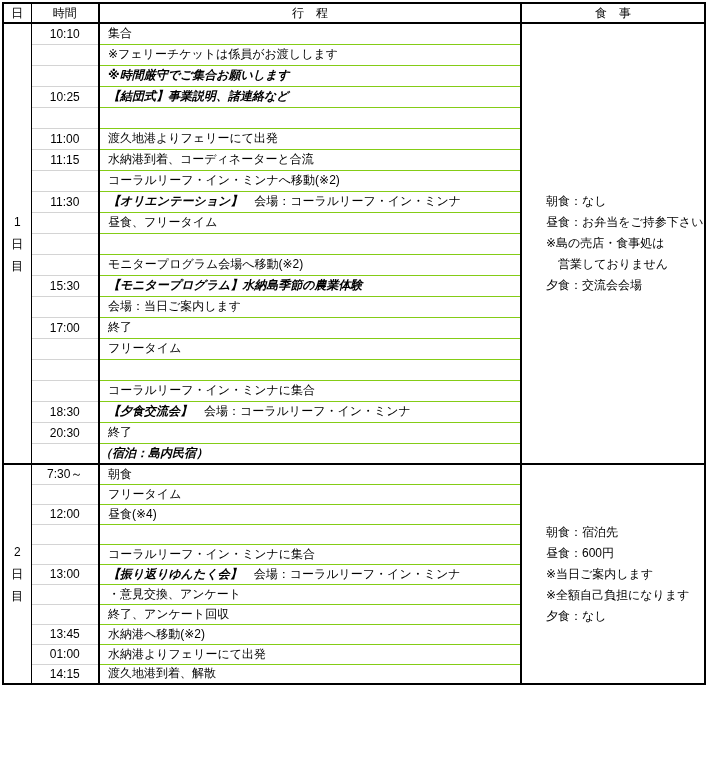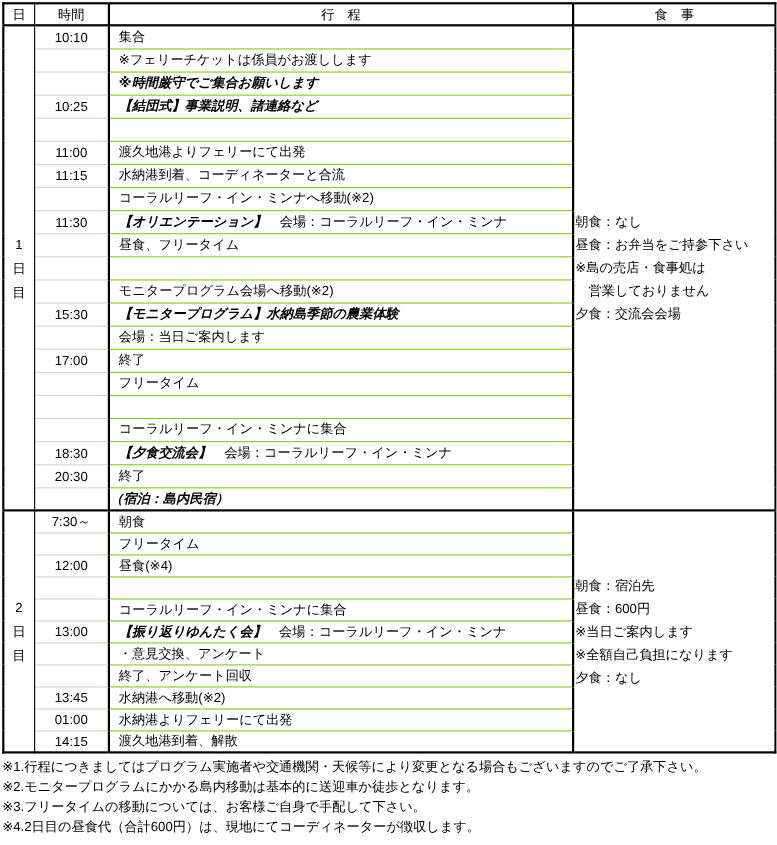--- a/index.html
+++ b/index.html
@@ -66,21 +66,21 @@
     border-top: 1px solid #84cc16;
     padding-left: 8px;
   }
   td.col-prog.right {
     text-align: left;
     padding-left: 0;
     padding-right: 15px;
   }
   td.meal-cell {
     vertical-align: middle;
-    padding-left: 1px;
+    padding-left: 24px;
     height: auto;
   }
   td.meal-cell div { line-height: 21px; }
   .bold { font-weight: bold; font-style: italic; }
 
   .footnotes {
     margin: 3px 0 0 2px;
     font-size: 12px;
     line-height: 18px;
     white-space: nowrap;
@@ -255,19 +255,13 @@
         <tr>
           <td class="col-time">01:00</td>
           <td class="col-prog"><span>水納港よりフェリーにて出発</span></td>
         </tr>
         <tr>
           <td class="col-time">14:15</td>
           <td class="col-prog"><span>渡久地港到着、解散</span></td>
         </tr>
       </tbody>
     </table>
-  <div class="footnotes" id="footnotes">
-      <div>※1.行程につきましてはプログラム実施者や交通機関・天候等により変更となる場合もございますのでご了承下さい。</div>
-      <div>※2.モニタープログラムにかかる島内移動は基本的に送迎車か徒歩となります。</div>
-      <div>※3.フリータイムの移動については、お客様ご自身で手配して下さい。</div>
-      <div>※4.2日目の昼食代（合計600円）は、現地にてコーディネーターが徴収します。</div>
-    </div>
 </div>
 
 </body></html>

